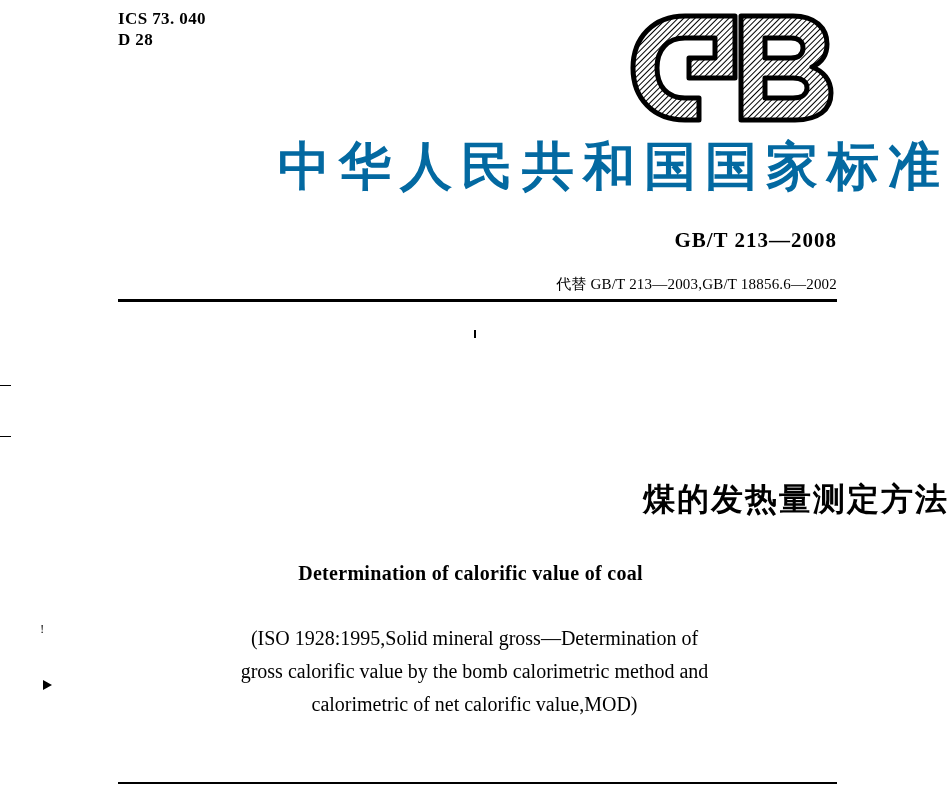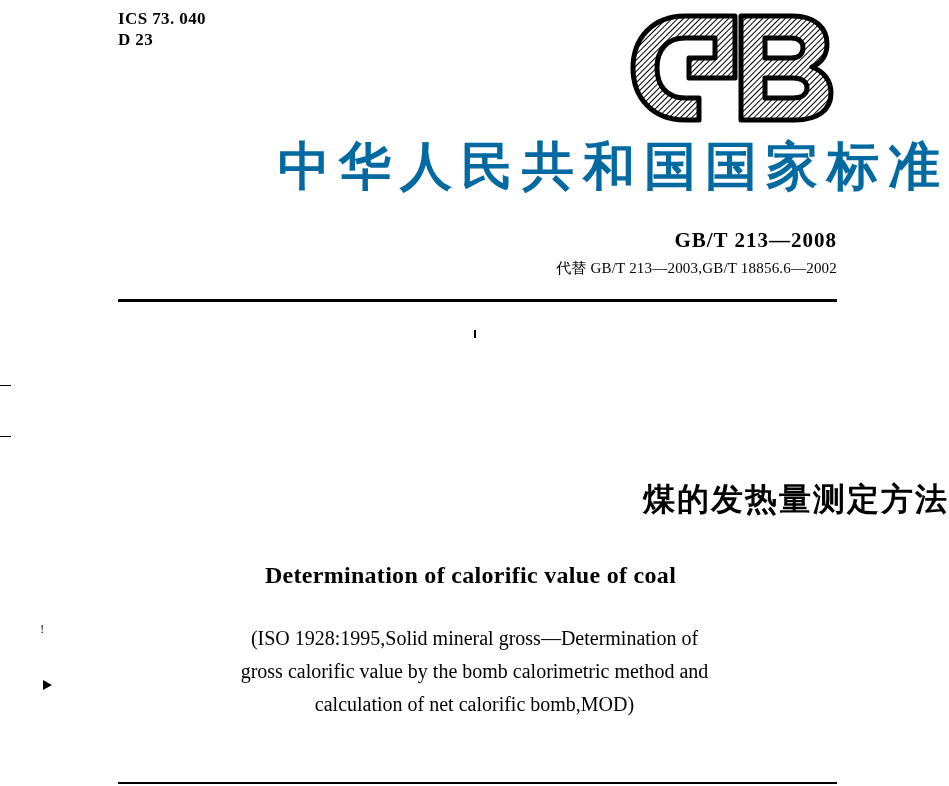--- a/index.html
+++ b/index.html
@@ -69,21 +69,21 @@
     text-align: right;
   }
   .std-no .main {
     font-family: "Liberation Serif", serif;
     font-weight: bold;
     font-size: 21px;
     letter-spacing: 1px;
     white-space: nowrap;
   }
   .std-no .replaces {
-    margin-top: 6px;
+    margin-top: 22px;
     font-family: "Liberation Serif", serif;
     font-size: 15px;
     letter-spacing: 0.2px;
     white-space: nowrap;
   }
 
   
   .rule-thick {
     position: absolute;
     left: 118px;
@@ -154,21 +154,21 @@
     letter-spacing: 2px;
   }
   .doc-title-en {
     position: absolute;
     left: 0;
     right: 8px;
     top: 562px;
     text-align: center;
     font-family: "Liberation Serif", serif;
     font-weight: bold;
-    font-size: 24px;
+    font-size: 20px;
     letter-spacing: 0.3px;
   }
   .iso-note {
     position: absolute;
     left: 0;
     right: 0;
     top: 622px;
     text-align: center;
     font-family: "Liberation Serif", serif;
     font-size: 20px;
@@ -176,21 +176,21 @@
   }
   .iso-note div { white-space: nowrap; }
 </style>
 </head>
 <body>
 
 <div class="page">
 
   <div class="ics-block">
     <div>ICS 73. 040</div>
-    <div>D 23</div>
+    <div>D 28</div>
   </div>
 
   <div class="gb-logo">
     <svg width="210" height="112" viewBox="0 0 210 112" xmlns="http://www.w3.org/2000/svg">
       <defs>
         <pattern id="hatch" width="4" height="4" patternUnits="userSpaceOnUse" patternTransform="rotate(45)">
           <rect width="4" height="4" fill="#ffffff"></rect>
           <line x1="0" y1="0" x2="0" y2="4" stroke="#000000" stroke-width="2"></line>
         </pattern>
       </defs>
@@ -224,17 +224,17 @@
   <div class="tick t2"></div>
   <div class="margin-mark">!</div>
   <div class="margin-arrow"></div>
 
   <div class="doc-title-cn">煤的发热量测定方法</div>
   <div class="doc-title-en">Determination of calorific value of coal</div>
 
   <div class="iso-note">
     <div>(ISO 1928:1995,Solid mineral gross—Determination of</div>
     <div>gross calorific value by the bomb calorimetric method and</div>
-    <div>calculation of net calorific bomb,MOD)</div>
+    <div>calorimetric of net calorific value,MOD)</div>
   </div>
 
   <div class="rule-thin"></div>
 </div>
 
 </body></html>

